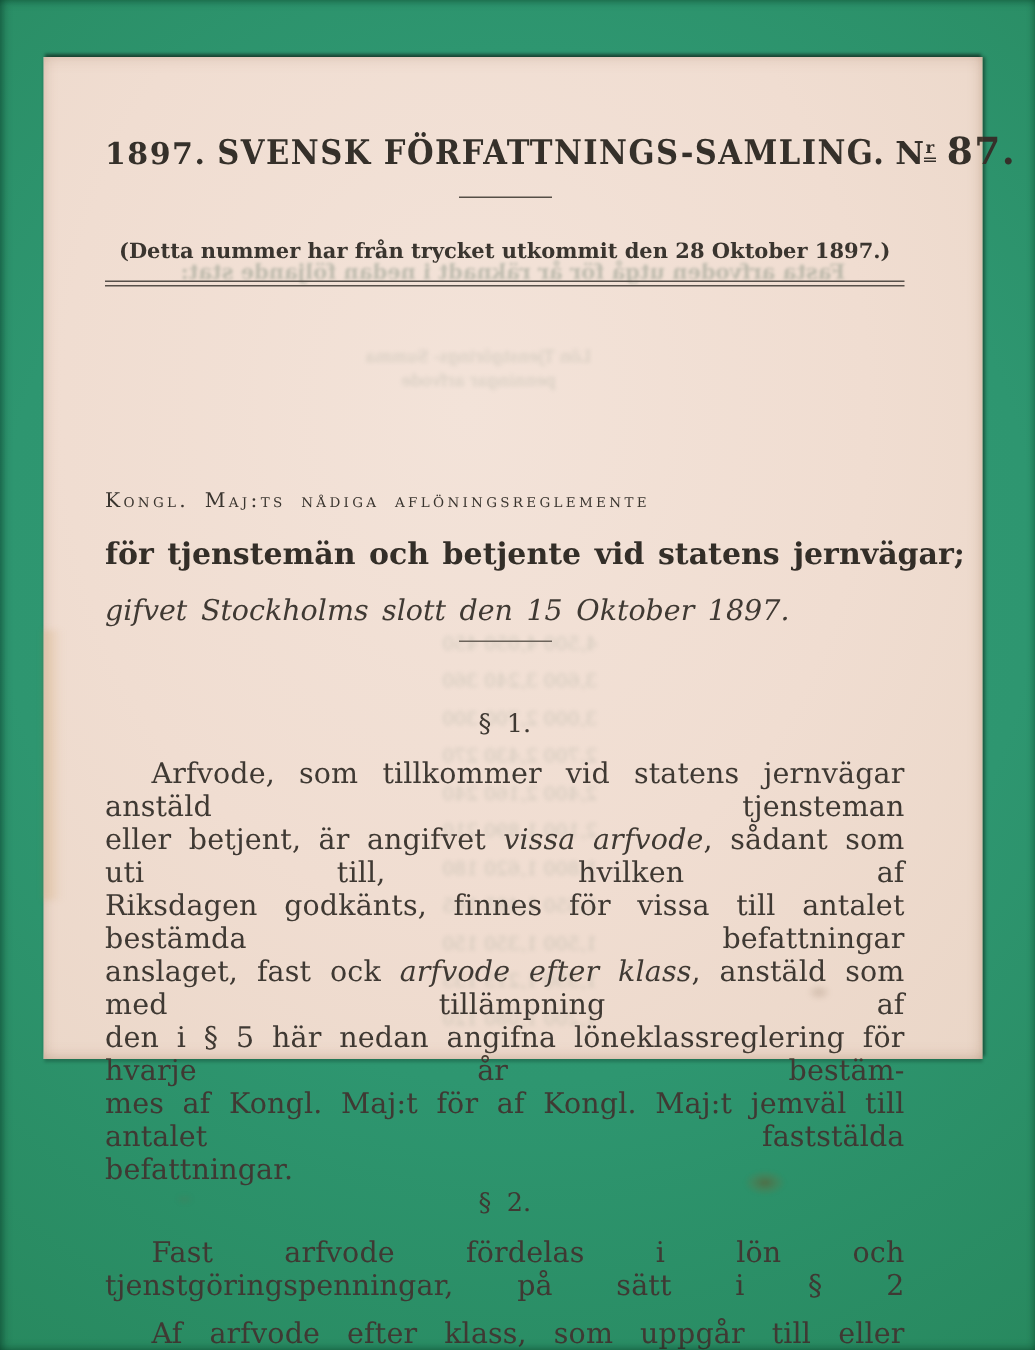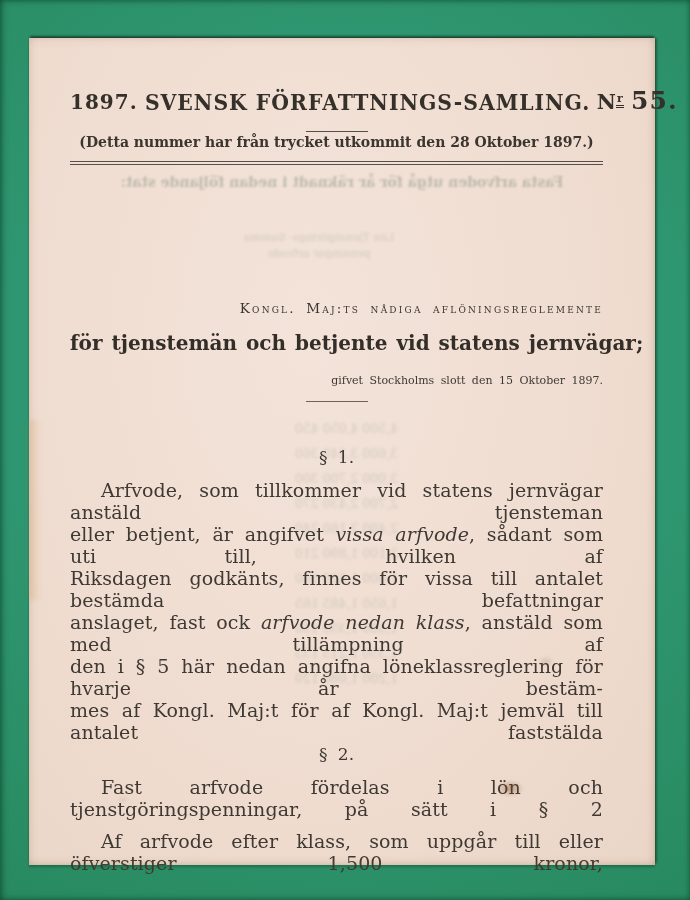--- a/index.html
+++ b/index.html
@@ -9,21 +9,21 @@
     font-family:"DejaVu Serif","Liberation Serif",serif;
   }
   .vignette{
     position:absolute;inset:0;pointer-events:none;z-index:5;
     box-shadow:inset 4px 0 6px -2px rgba(0,45,28,.45),
                inset -3px 0 5px -2px rgba(0,45,28,.3),
                inset 0 4px 6px -3px rgba(0,45,28,.3),
                inset 0 -4px 6px -3px rgba(0,45,28,.3);
   }
   .paper{
-    position:absolute;left:29px;top:38px;width:626px;height:827px;z-index:1;
+    position:absolute;left:29px;top:38px;width:626px;height:668px;z-index:1;
     background:radial-gradient(ellipse at 45% 35%, #f3e3d9 0%, #f0ddd1 55%, #ead6c7 100%);
     box-shadow:0 -3px 2px -1px rgba(15,18,14,.55),
                3px -1px 2px -1px rgba(15,18,14,.35),
                0 2px 2px rgba(0,25,15,.25);
   }
   .paper-shade{position:absolute;inset:0;pointer-events:none;
     box-shadow:inset -7px 0 9px -7px rgba(150,110,80,.4),
                inset 7px 0 9px -7px rgba(150,110,80,.3),
                inset 0 -8px 10px -8px rgba(150,110,80,.35),
                inset 0 8px 10px -8px rgba(160,120,90,.25);}
@@ -32,28 +32,28 @@
   .header-row{margin-top:48px;display:flex;justify-content:space-between;align-items:baseline;line-height:26px;}
   .hdr-year{font-size:20px;font-weight:700;letter-spacing:1px;color:#35302a;}
   .hdr-series{font-size:21px;font-weight:700;letter-spacing:1px;color:#35302a;
     display:inline-block;transform:scale(.97,1.08);white-space:nowrap;}
   .hdr-no{font-size:21px;font-weight:700;color:#35302a;white-space:nowrap;}
   .nr-sup{font-size:11px;vertical-align:7px;border-bottom:3px double #35302a;padding:0 1px;}
   .nr-num{font-size:25px;letter-spacing:1px;}
 
   .short-rule{width:62px;border-top:1.5px solid #554e46;margin:16px auto 0;}
   .short-rule.rule2{margin-top:10px;border-top-color:#6b635a;}
-  .detta{margin-top:1px;text-align:center;font-size:14px;font-weight:700;line-height:18px;color:#3a352f;}
+  .detta{margin-top:27px;text-align:center;font-size:14px;font-weight:700;line-height:18px;color:#3a352f;}
   .double-rule{margin-top:10px;height:2px;border-top:1px solid #57504a;border-bottom:1px solid #57504a;}
 
-  .kicker{margin-top:134px;text-align:right;font-variant:small-caps;font-size:13.5px;
+  .kicker{margin-top:134px;text-align:left;font-variant:small-caps;font-size:13.5px;
     letter-spacing:2.2px;line-height:19px;color:#3a352f;word-spacing:4px;}
   .main-title{margin-top:11px;text-align:center;font-size:20px;font-weight:700;line-height:28px;
     color:#332e28;word-spacing:2px;white-space:nowrap;}
-  .dateline{margin-top:14px;text-align:right;font-size:11px;line-height:20px;word-spacing:3px;}
+  .dateline{margin-top:14px;text-align:left;font-style:italic;font-size:19px;line-height:20px;word-spacing:3px;}
 
   .section-head{margin-top:44px;text-align:center;font-size:17px;line-height:23px;word-spacing:5px;}
   .section-head.tight{margin-top:0;}
   .para{margin-top:10px;}
   .line{font-size:19px;line-height:22px;letter-spacing:.1px;word-spacing:1px;}
   .line.just{text-align:justify;text-align-last:justify;}
   .line.first{text-indent:31px;}
   .it{font-style:italic;}
 
   
@@ -95,21 +95,21 @@
 1,650  1,485  165
 1,500  1,350  150
 1,350  1,215  135
 1,200  1,080  120</div>
 
   <div class="content">
 
     <div class="header-row">
       <span class="hdr-year">1897.</span>
       <span class="hdr-series">SVENSK FÖRFATTNINGS-SAMLING.</span>
-      <span class="hdr-no"><span>N</span><span class="nr-sup">r</span>&nbsp;<span class="nr-num">55.</span></span>
+      <span class="hdr-no"><span>N</span><span class="nr-sup">r</span>&nbsp;<span class="nr-num">87.</span></span>
     </div>
 
     <div class="short-rule"></div>
 
     <div class="detta">(Detta nummer har från trycket utkommit den 28 Oktober 1897.)</div>
 
     <div class="double-rule"></div>
 
     <div class="kicker">Kongl. Maj:ts nådiga aflöningsreglemente</div>
 
@@ -118,23 +118,24 @@
     <div class="dateline">gifvet Stockholms slott den 15 Oktober 1897.</div>
 
     <div class="short-rule rule2"></div>
 
     <div id="sections">
         <div class="section-head">§ 1.</div>
         <div class="para">
           <div class="line first just"><span>Arfvode, som tillkommer vid statens jernvägar anstäld tjensteman</span></div>
           <div class="line just"><span>eller betjent, är angifvet </span><span class="it">vissa arfvode</span><span>, sådant som uti till, hvilken af</span></div>
           <div class="line just"><span>Riksdagen godkänts, finnes för vissa till antalet bestämda befattningar</span></div>
-          <div class="line just"><span>anslaget, fast ock </span><span class="it">arfvode nedan klass</span><span>, anstäld som med tillämpning af</span></div>
+          <div class="line just"><span>anslaget, fast ock </span><span class="it">arfvode efter klass</span><span>, anstäld som med tillämpning af</span></div>
           <div class="line just"><span>den i § 5 här nedan angifna löneklassreglering för hvarje år bestäm-</span></div>
           <div class="line just"><span>mes af Kongl. Maj:t för af Kongl. Maj:t jemväl till antalet faststälda</span></div>
+          <div class="line"><span>befattningar.</span></div>
         </div>
         <div class="section-head tight">§ 2.</div>
         <div class="para">
           <div class="line first just"><span>Fast arfvode fördelas i lön och tjenstgöringspenningar, på sätt i § 2</span></div>
         </div>
         <div class="para">
           <div class="line first just"><span>Af arfvode efter klass, som uppgår till eller öfverstiger 1,500 kronor,</span></div>
         </div>
       </div>
 

